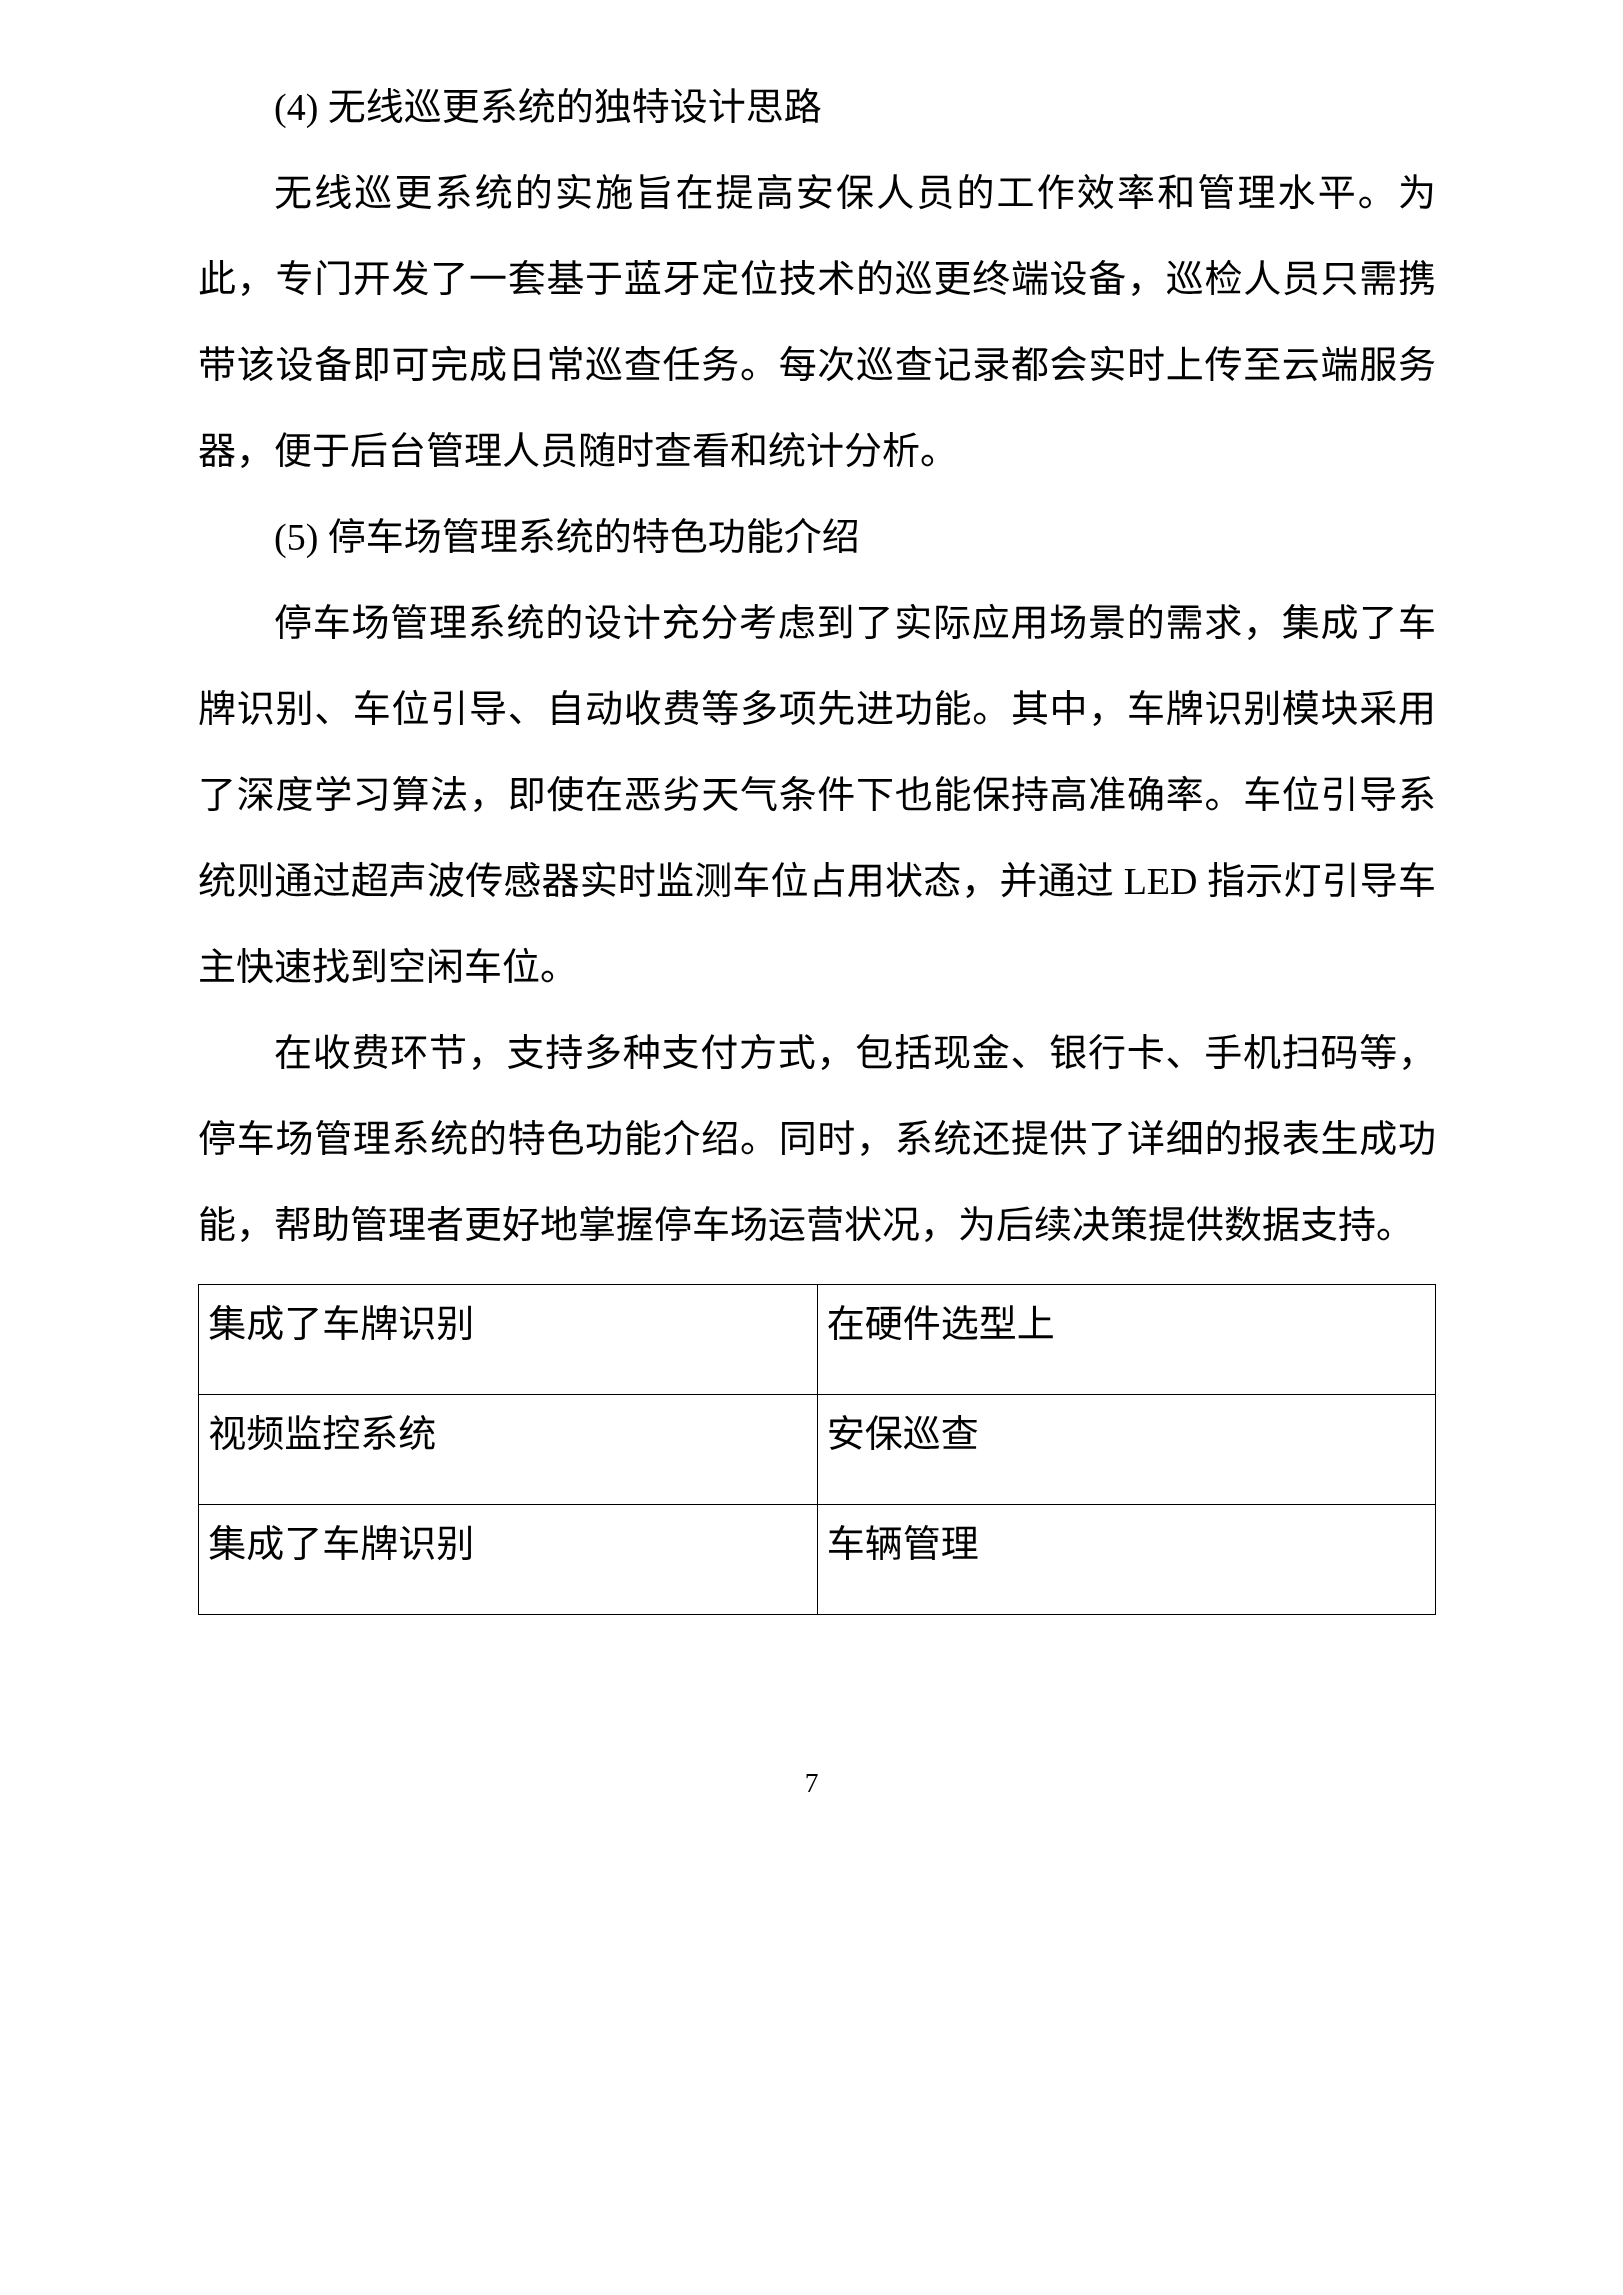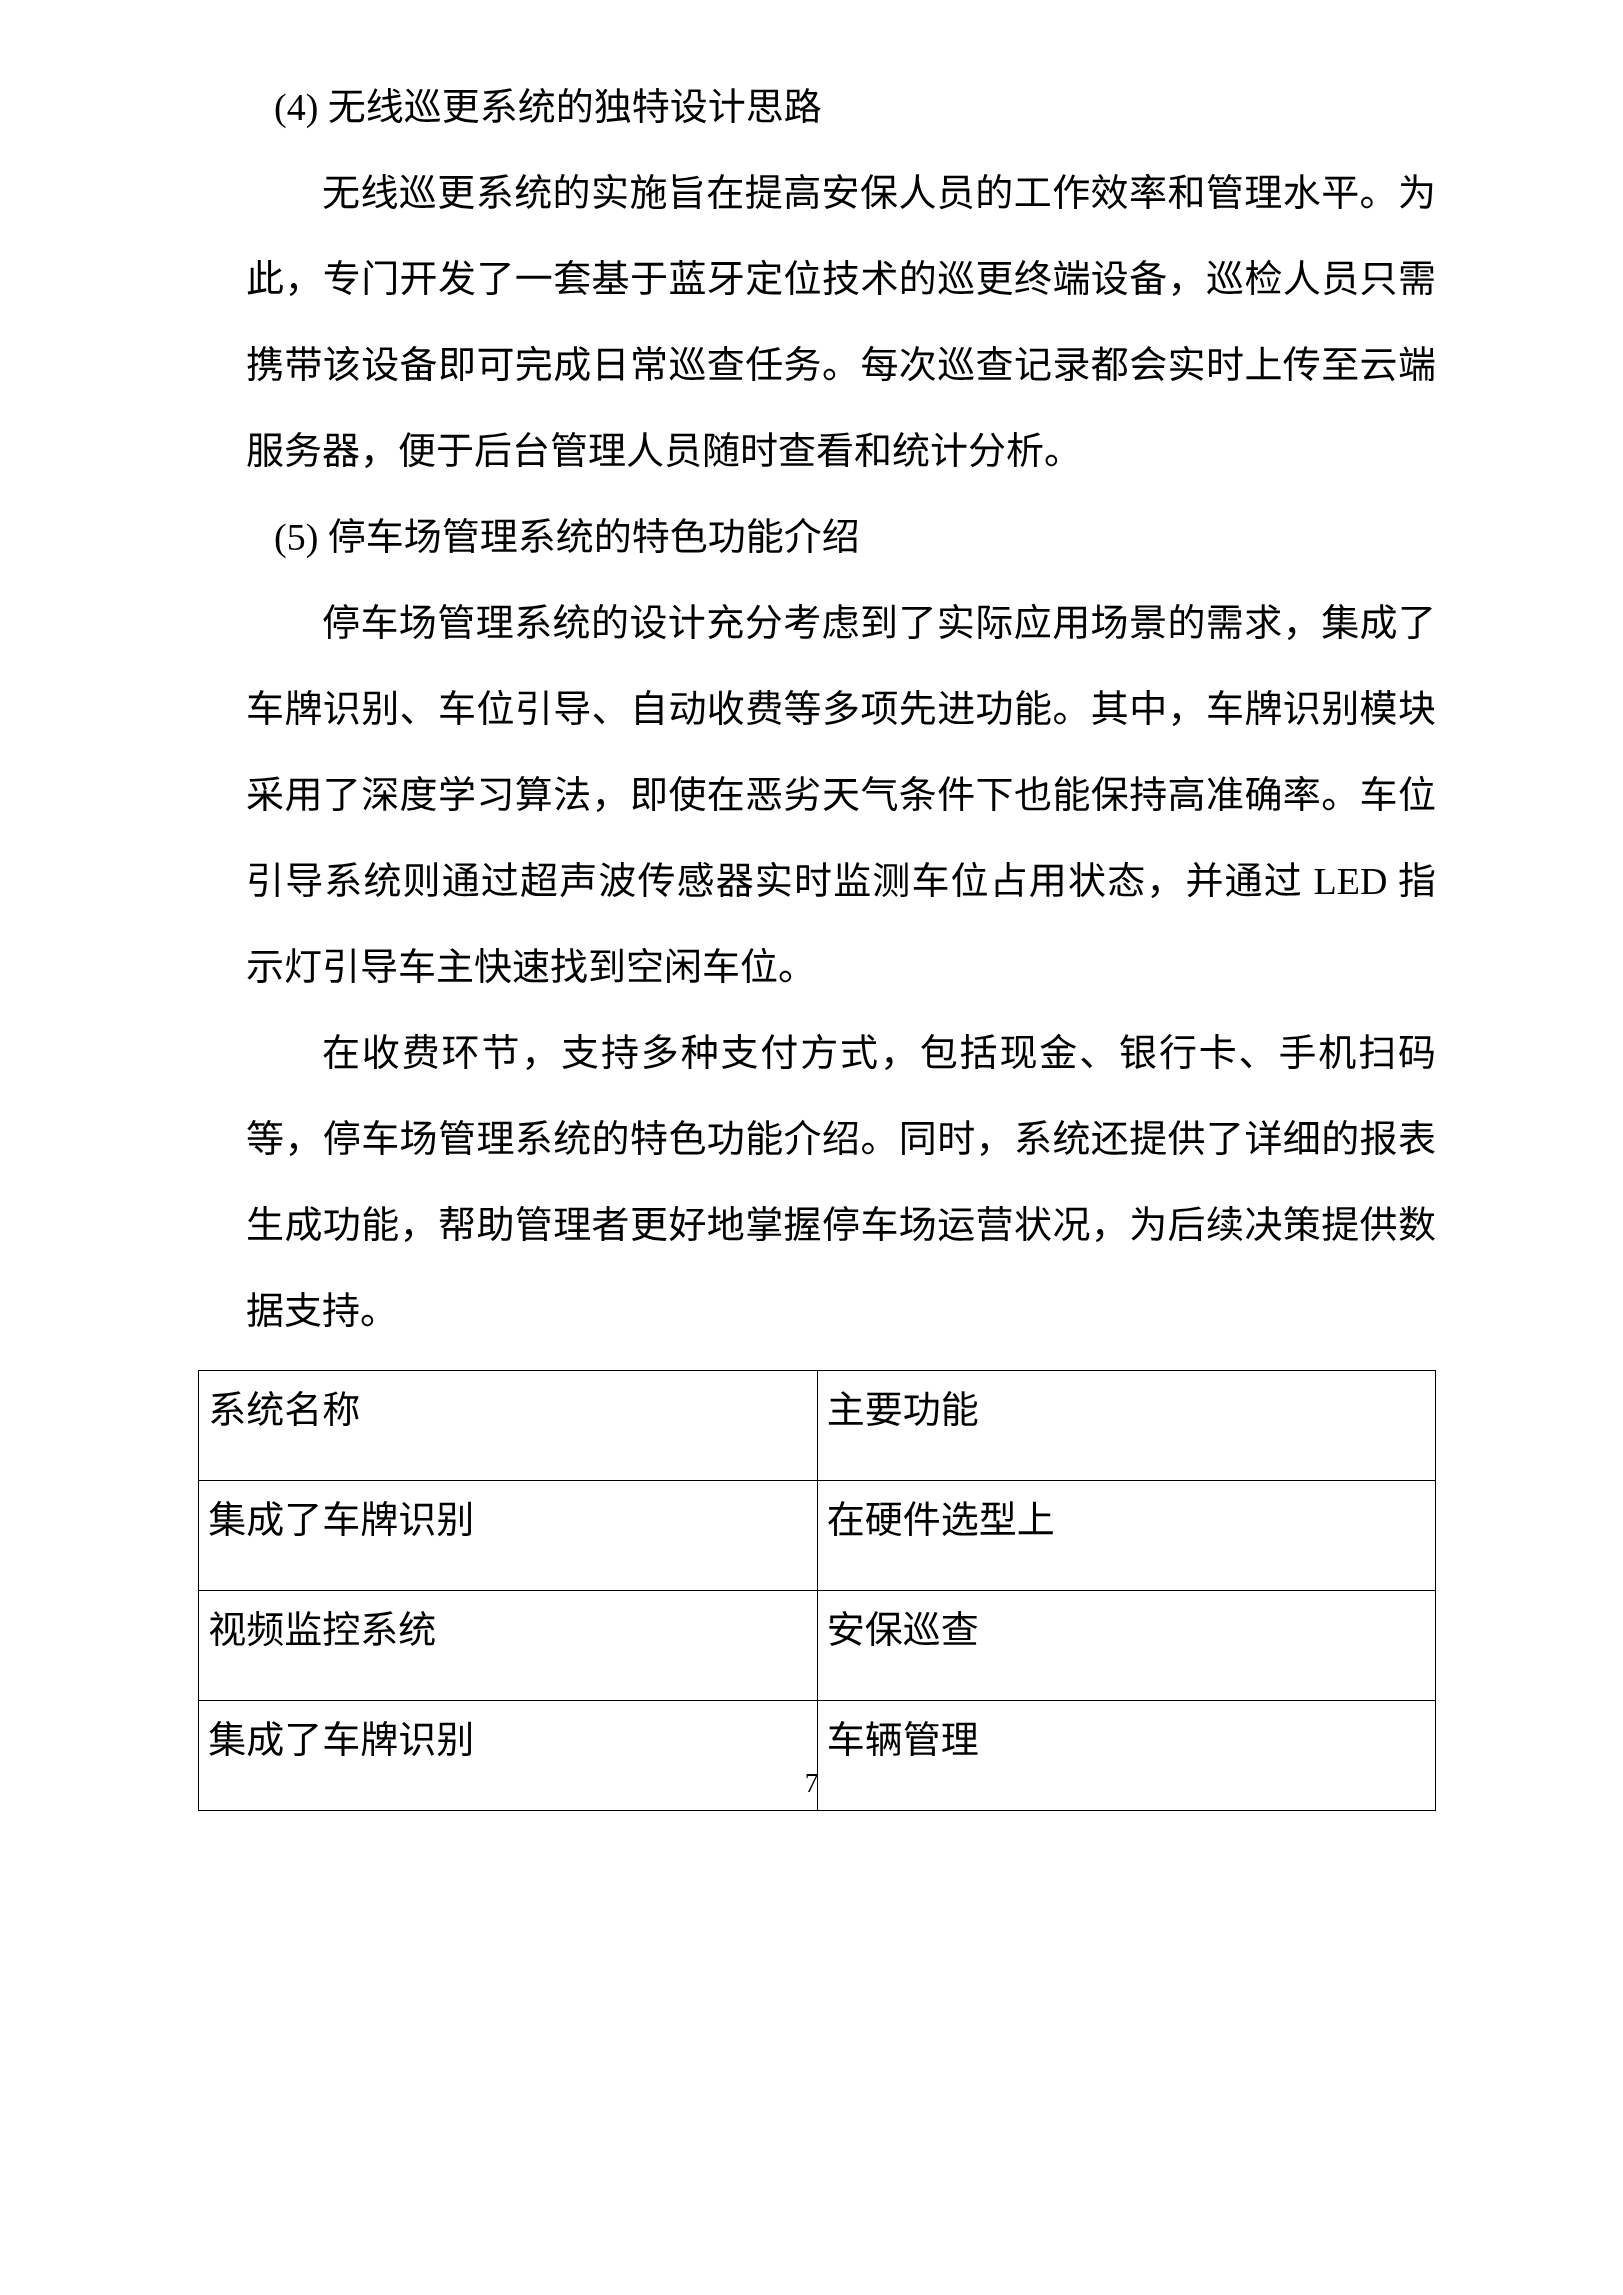--- a/index.html
+++ b/index.html
@@ -30,21 +30,20 @@
   .heading, .para {
     margin: 0;
     font-size: 38px;
     line-height: 86px;
     text-indent: 2em;
     font-weight: normal;
   }
   .para {
     text-align: justify;
     text-justify: inter-character;
-    margin-left: 48px;
   }
   .heading {
     text-align: left;
   }
   table.systems-table {
     border-collapse: collapse;
     width: 100%;
     margin-top: 16.4px;
     table-layout: fixed;
   }
@@ -79,24 +78,20 @@
 
     <p class="heading">(4) 无线巡更系统的独特设计思路</p>
     <p class="para">无线巡更系统的实施旨在提高安保人员的工作效率和管理水平。为此，专门开发了一套基于蓝牙定位技术的巡更终端设备，巡检人员只需携带该设备即可完成日常巡查任务。每次巡查记录都会实时上传至云端服务器，便于后台管理人员随时查看和统计分析。</p>
     <p class="heading">(5) 停车场管理系统的特色功能介绍</p>
     <p class="para">停车场管理系统的设计充分考虑到了实际应用场景的需求，集成了车牌识别、车位引导、自动收费等多项先进功能。其中，车牌识别模块采用了深度学习算法，即使在恶劣天气条件下也能保持高准确率。车位引导系统则通过超声波传感器实时监测车位占用状态，并通过 LED 指示灯引导车主快速找到空闲车位。</p>
     <p class="para">在收费环节，支持多种支付方式，包括现金、银行卡、手机扫码等，停车场管理系统的特色功能介绍。同时，系统还提供了详细的报表生成功能，帮助管理者更好地掌握停车场运营状况，为后续决策提供数据支持。</p>
 
     <table class="systems-table">
       <tbody>
         <tr>
-          <td>系统名称</td>
-          <td>主要功能</td>
-        </tr>
-        <tr>
           <td>集成了车牌识别</td>
           <td>在硬件选型上</td>
         </tr>
         <tr>
           <td>视频监控系统</td>
           <td>安保巡查</td>
         </tr>
         <tr>
           <td>集成了车牌识别</td>
           <td>车辆管理</td>

